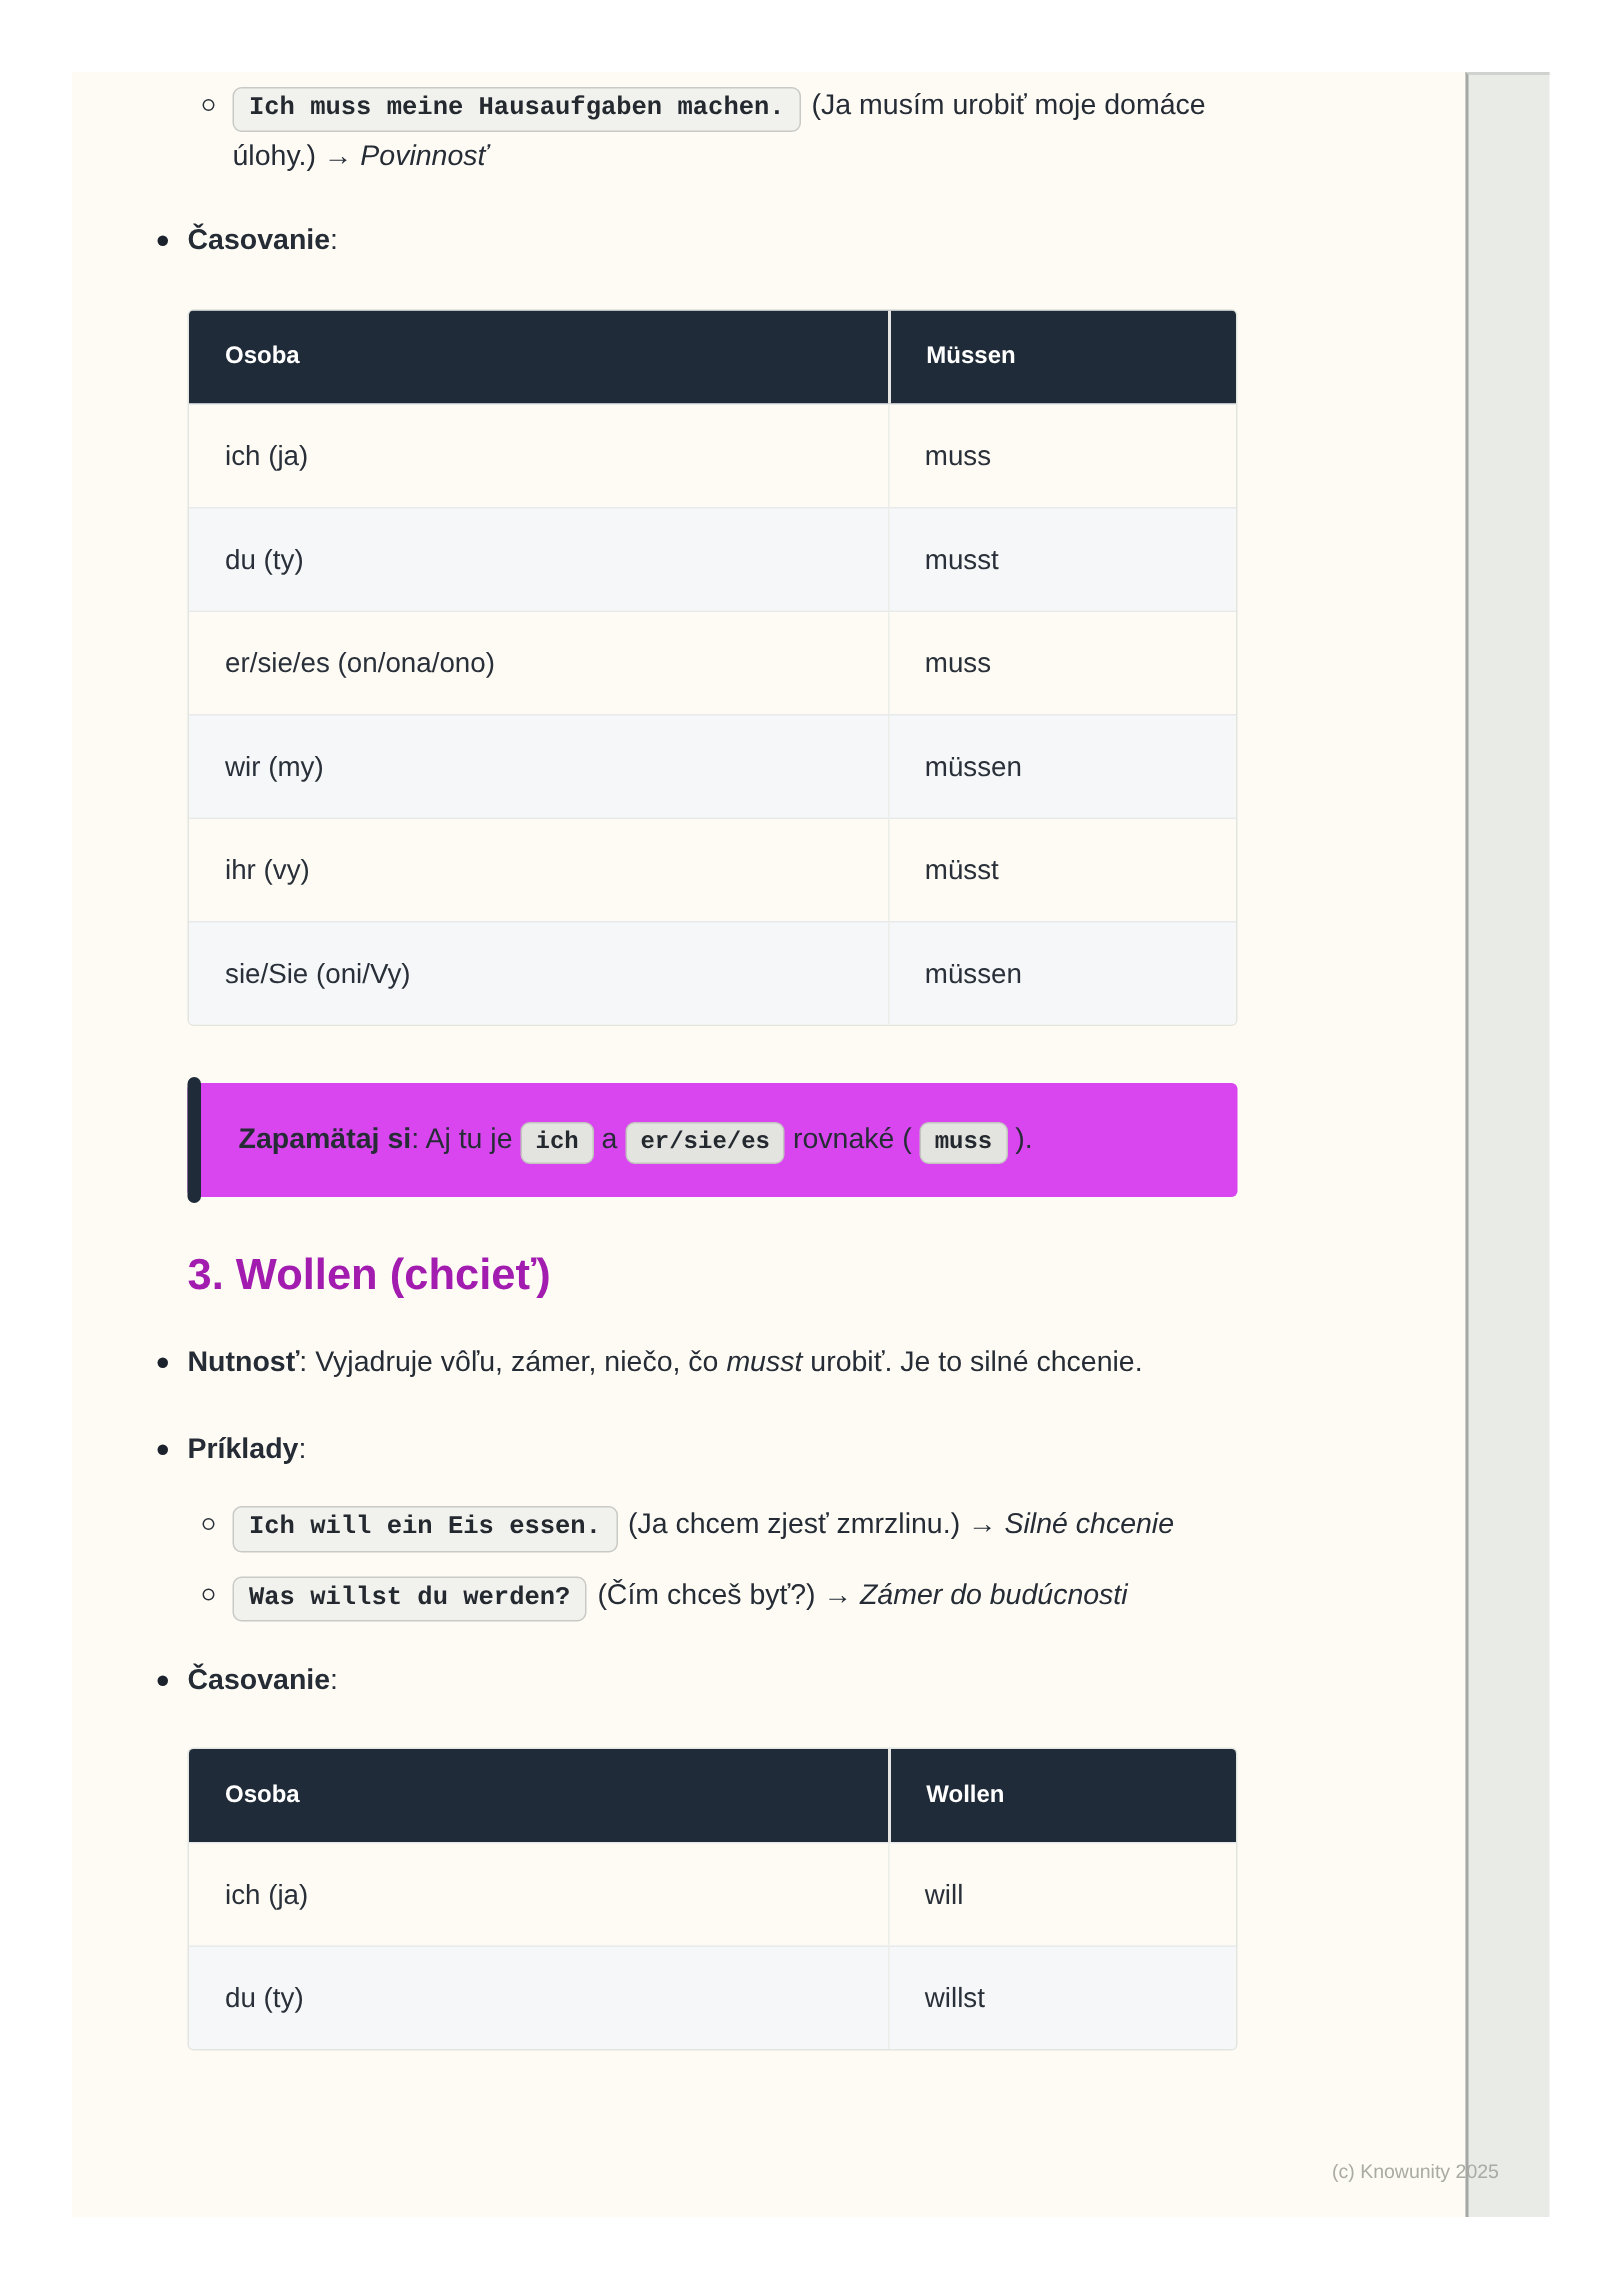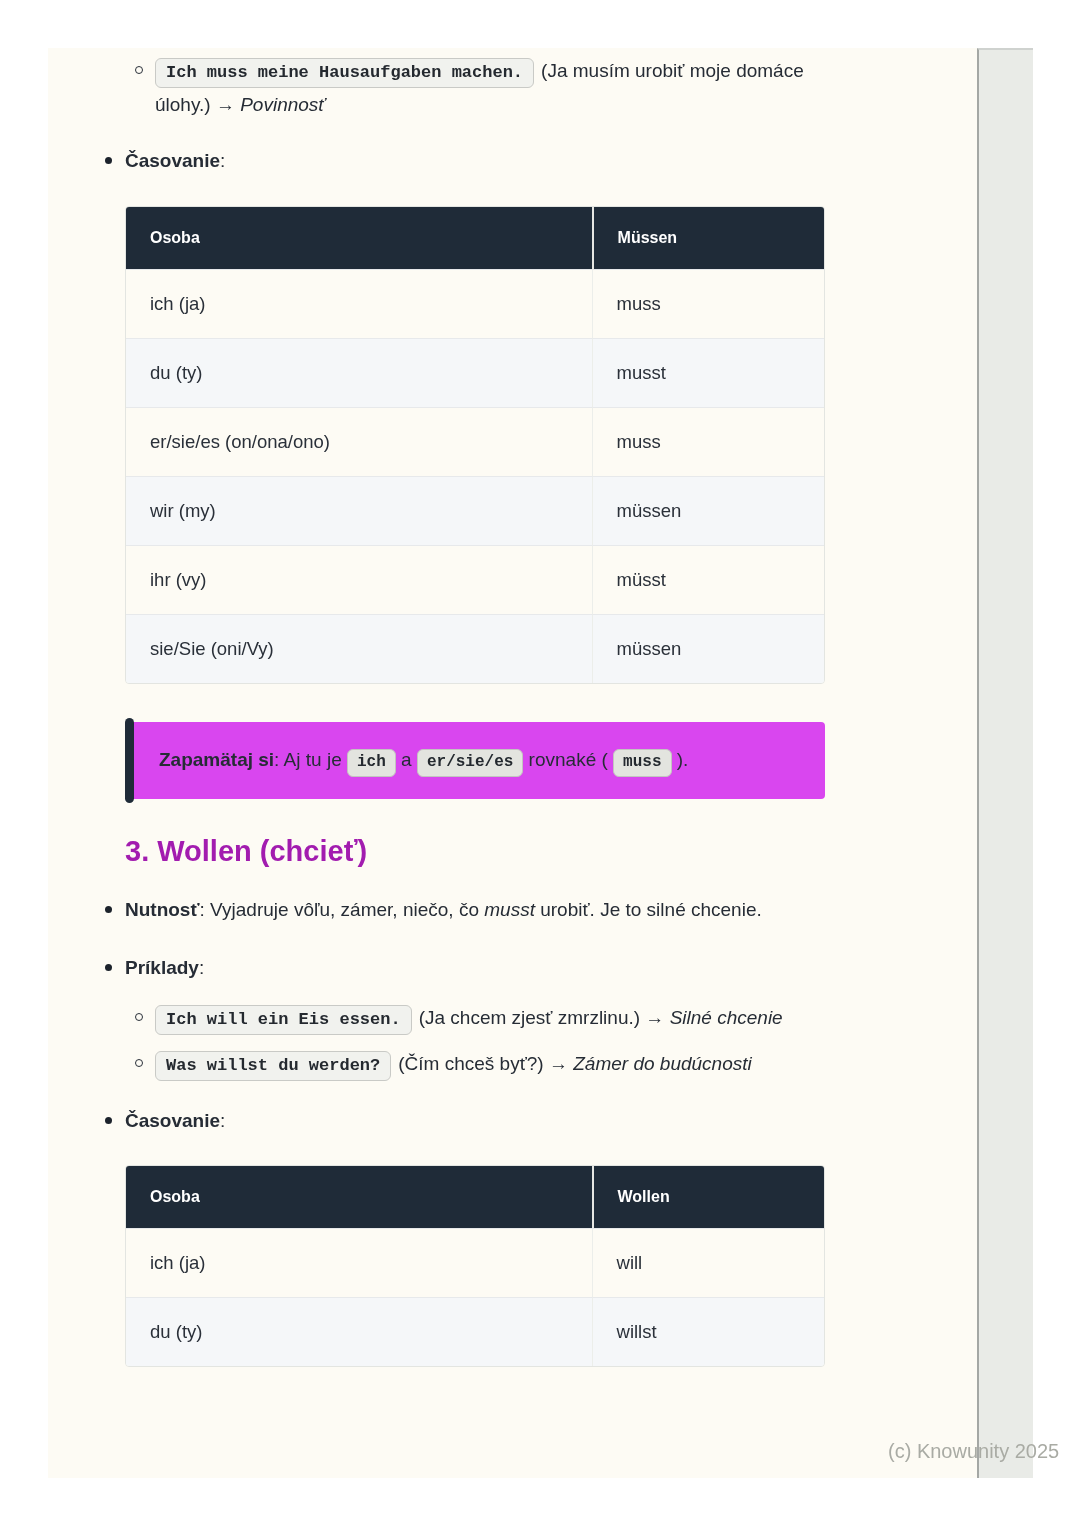--- a/index.html
+++ b/index.html
@@ -117,21 +117,21 @@
   .mt-heading  { margin-top:34px; }
   .mt-vyznam   { margin-top:24px; }
   .mt-priklady { margin-top:24px; }
   .mt-ex3      { margin-top:16px; }
   .mt-ex4      { margin-top:12px; }
   .mt-cas2     { margin-top:23px; }
   .mt-table2   { margin-top:27px; }
   .footer {
     position:absolute;
     left:888px; top:1440px;
-    font-size:20px;
+    font-size:13px;
     color:#a9aba4;
     z-index:5;
     white-space:nowrap;
   }
 </style>
 </head>
 <body>
 
 <div class="paper">
   <div class="content">

